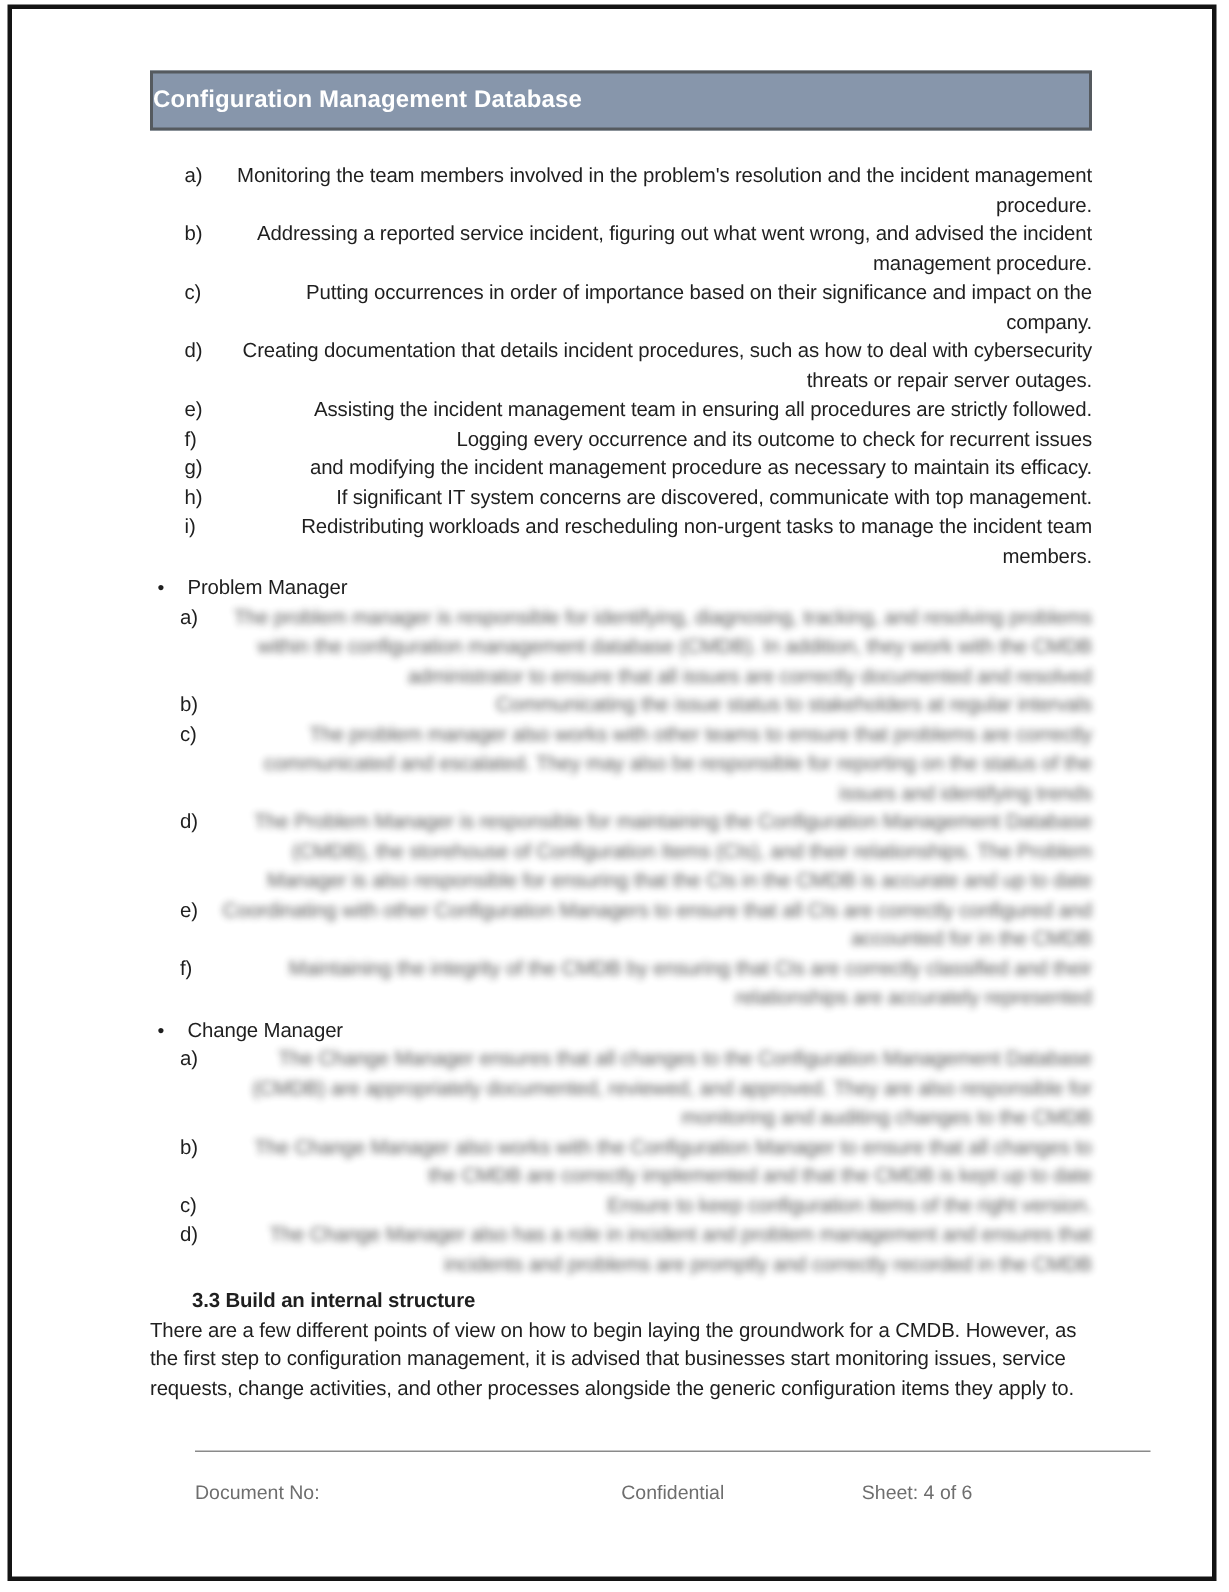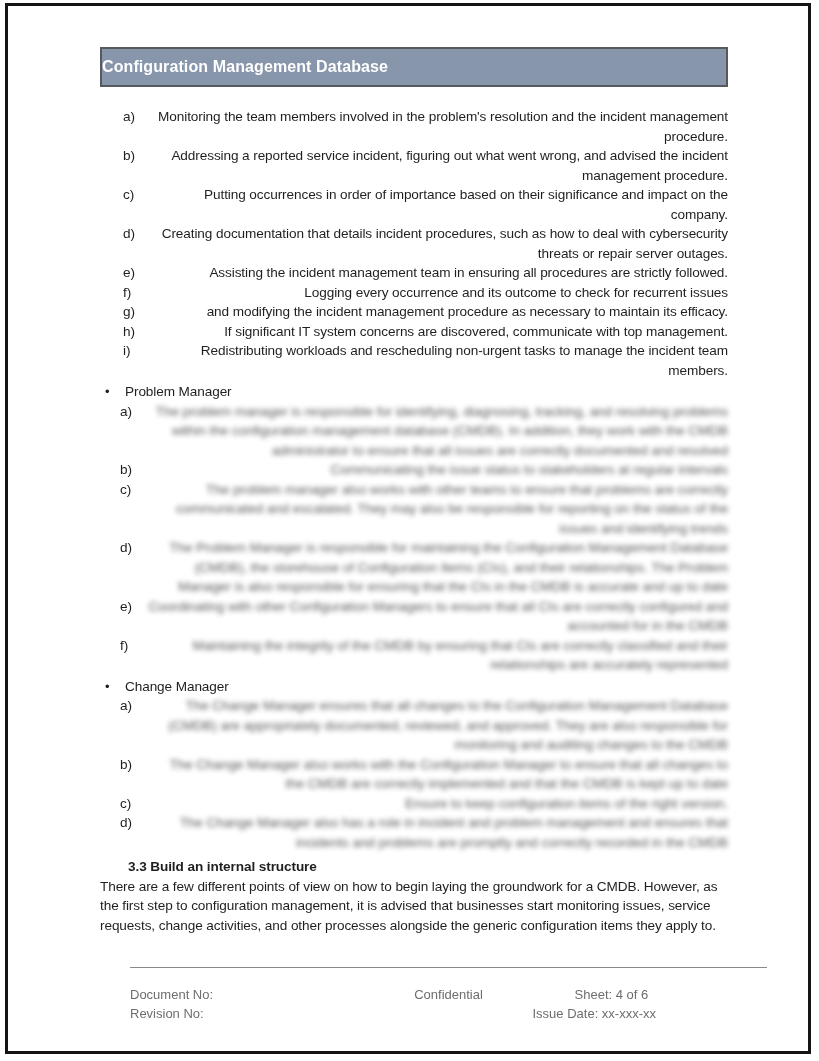--- a/index.html
+++ b/index.html
@@ -207,19 +207,14 @@
       <div class="section-paragraph">There are a few different points of view on how to begin laying the groundwork for a CMDB. However, as the first step to configuration management, it is advised that businesses start monitoring issues, service requests, change activities, and other processes alongside the generic configuration items they apply to.</div>
     </div>
   </div>
 
   <div class="footer">
     <div class="footer-row">
       <span class="f-left">Document No:</span>
       <span class="f-center">Confidential</span>
       <span class="f-right">Sheet: 4 of 6</span>
     </div>
-    <div class="footer-row">
-      <span class="f-left">Revision No:</span>
-      <span class="f-center"></span>
-      <span class="f-right">Issue Date: xx-xxx-xx</span>
-    </div>
   </div>
 </div>
 
 </body></html>

